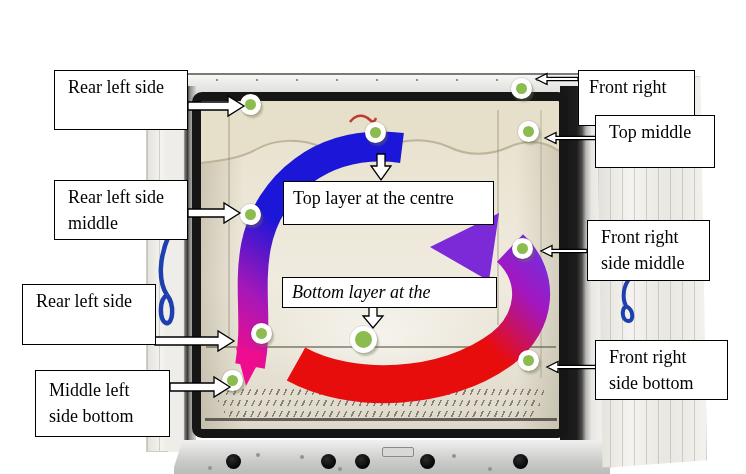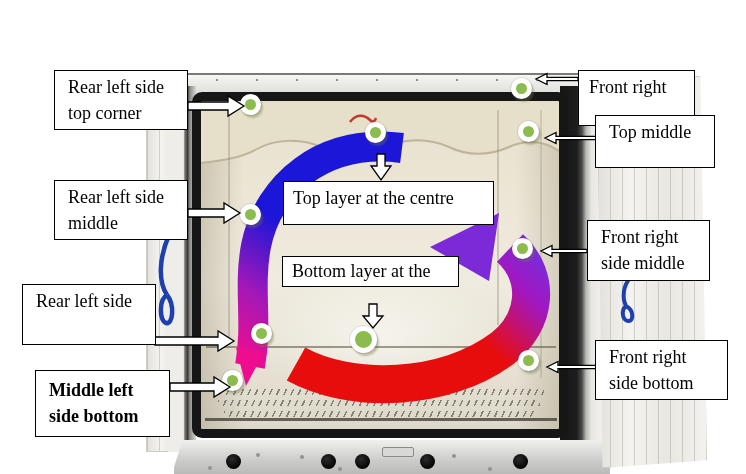--- a/index.html
+++ b/index.html
@@ -148,42 +148,41 @@
     <polygon points="369,256 369,268 363,268 373,280 383,268 377,268 377,256"></polygon>
 
     <polygon points="578,29.4 547,29.4 547,25.5 536,31 547,36.5 547,32.6 578,32.6"></polygon>
     <polygon points="597,88.4 556,88.4 556,84.5 545,90 556,95.5 556,91.6 597,91.6"></polygon>
     <polygon points="587,201.4 552,201.4 552,197.5 541,203 552,208.5 552,204.6 587,204.6"></polygon>
     <polygon points="597,317.4 558,317.4 558,313.5 547,319 558,324.5 558,320.6 597,320.6"></polygon>
   </svg>
 
   <div class="label" style="left:54px;top:22px;width:134px;height:60px;">
     <span class="ln">Rear left side</span>
-    <span class="ln">top corner</span>
   </div>
 
   <div class="label" style="left:54px;top:132px;width:134px;height:60px;">
     <span class="ln">Rear left side</span>
     <span class="ln">middle</span>
   </div>
 
   <div class="label" style="left:22px;top:236px;width:134px;height:61px;">
     <span class="ln">Rear left side</span>
   </div>
 
-  <div class="label" style="left:35px;top:322px;width:135px;height:67px;padding-top:6px;font-weight:bold;">
+  <div class="label" style="left:35px;top:322px;width:135px;height:67px;padding-top:6px;">
     <span class="ln">Middle left</span>
     <span class="ln">side bottom</span>
   </div>
 
   <div class="label one" style="left:283px;top:133px;width:211px;height:44px;">
     <span class="ln">Top layer at the centre</span>
   </div>
 
-  <div class="label one" style="left:282px;top:208px;width:177px;height:31px;line-height:25px;">
+  <div class="label one" style="left:282px;top:229px;width:215px;height:31px;line-height:25px;font-style:italic;">
     <span class="ln">Bottom layer at the</span>
   </div>
 
   <div class="label" style="left:578px;top:22px;width:117px;height:56px;padding-left:10px;">
     <span class="ln">Front right</span>
   </div>
 
   <div class="label" style="left:595px;top:67px;width:120px;height:53px;z-index:6;">
     <span class="ln">Top middle</span>
   </div>

